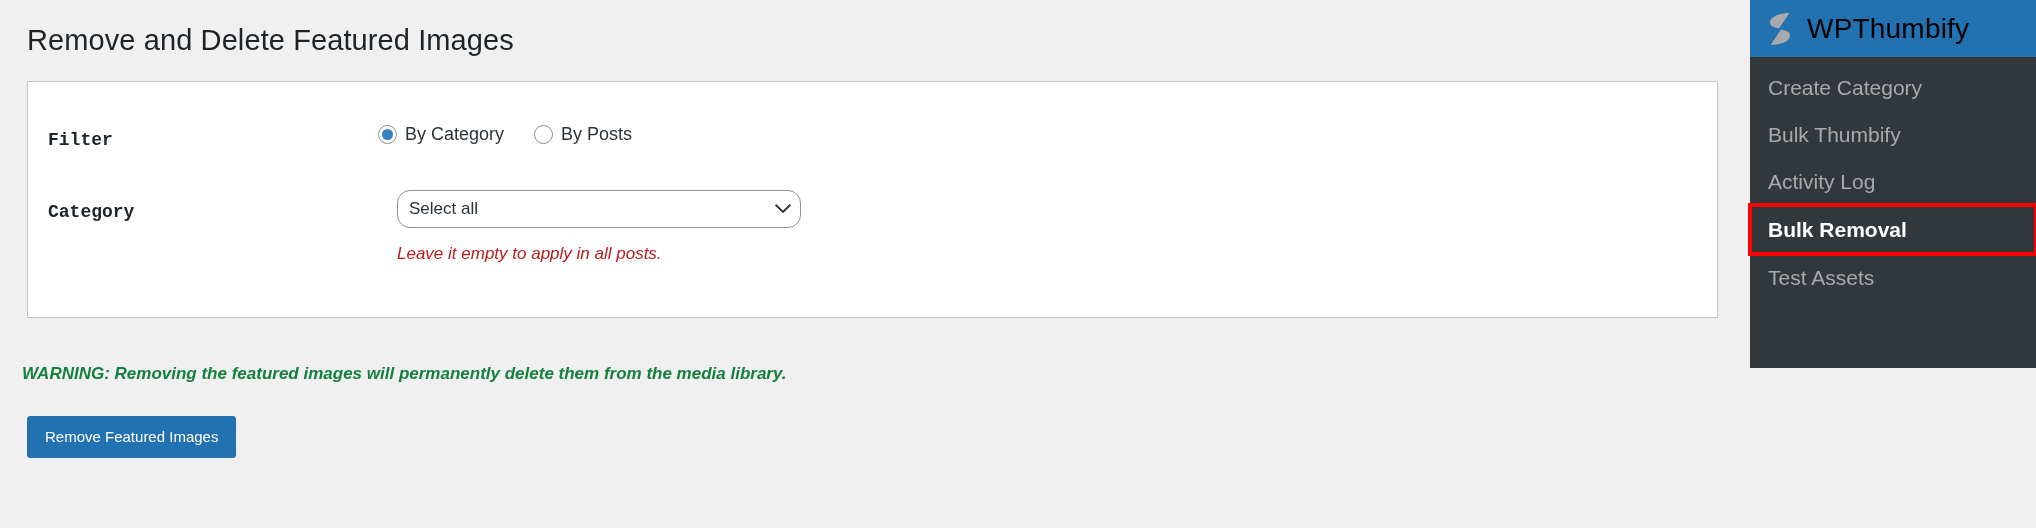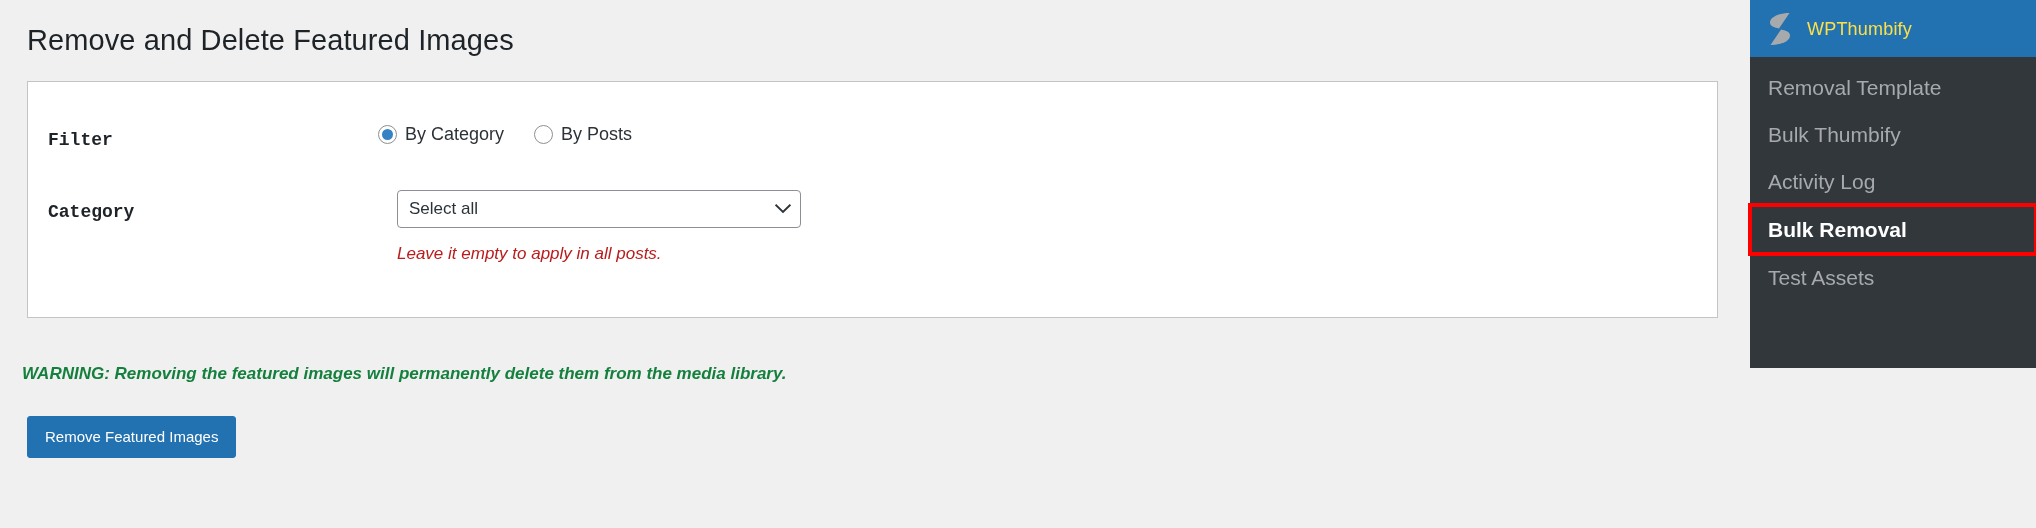--- a/index.html
+++ b/index.html
@@ -118,21 +118,21 @@
     color: #2c3338;
     line-height: 1;
   }
 
   
   .select-box {
     width: 404px;
     height: 38px;
     box-sizing: border-box;
     border: 1px solid #8c8f94;
-    border-radius: 4px;
+    border-radius: 13px;
     background: #ffffff;
     display: flex;
     align-items: center;
     justify-content: space-between;
     padding: 0 9px 0 11px;
     font-size: 17px;
     color: #2c3338;
   }
   .select-value {
     font-size: 17px;
@@ -203,22 +203,22 @@
   }
   .brand-logo {
     width: 26px;
     height: 34px;
     flex: 0 0 26px;
     margin-right: 14px;
     display: block;
   }
   .brand-logo svg { display: block; }
   .brand-name {
-    color: #fde047;
-    font-size: 18px;
+    color: #000000;
+    font-size: 28px;
     font-weight: 400;
     line-height: 1;
     letter-spacing: 0.2px;
   }
 
   .sidebar-menu {
     padding-top: 7px;
   }
   .menu-item {
     font-size: 21px;
@@ -307,20 +307,20 @@
     <span class="brand-logo">
       <svg width="26" height="34" viewBox="0 0 26 34" xmlns="http://www.w3.org/2000/svg">
         <path d="M22.5 1 C14 1 3 4 3 10.5 C3 14 7 15.5 12 16.5 L22.5 1 Z" fill="#a7aaad"></path>
         <path d="M3.5 33 C12 33 23 30 23 23.5 C23 20 19 18.5 14 17.5 L3.5 33 Z" fill="#a7aaad"></path>
       </svg>
     </span>
     <span class="brand-name">WPThumbify</span>
   </div>
 
   <div class="sidebar-menu">
-    <div class="menu-item">Removal Template</div>
+    <div class="menu-item">Create Category</div>
     <div class="menu-item">Bulk Thumbify</div>
     <div class="menu-item">Activity Log</div>
     <div class="menu-item active highlight">Bulk Removal</div>
     <div class="menu-item">Test Assets</div>
   </div>
 
 </div>
 
 </body></html>

